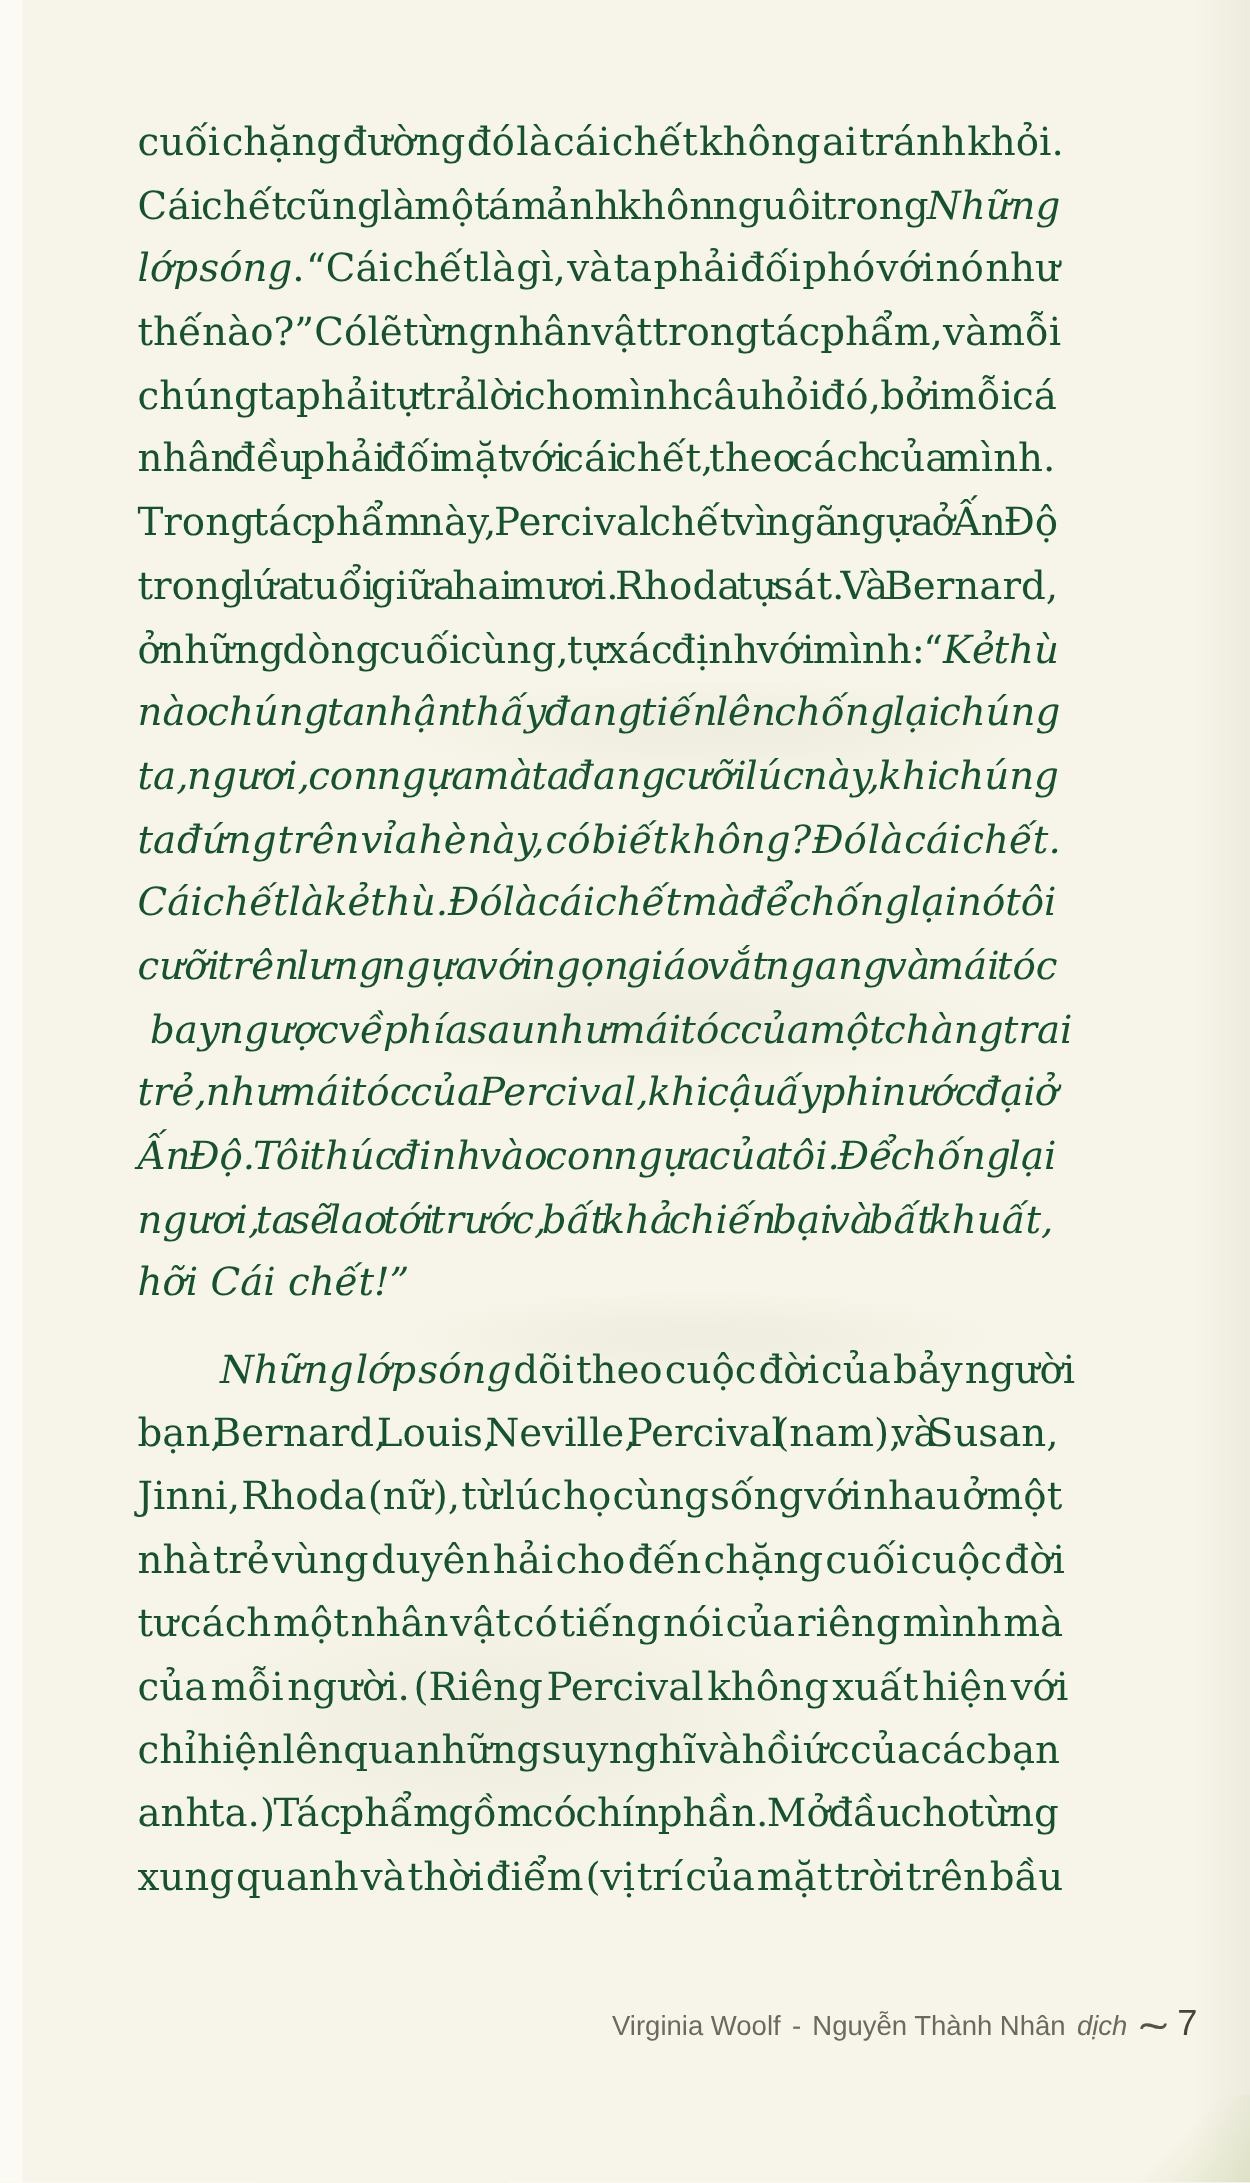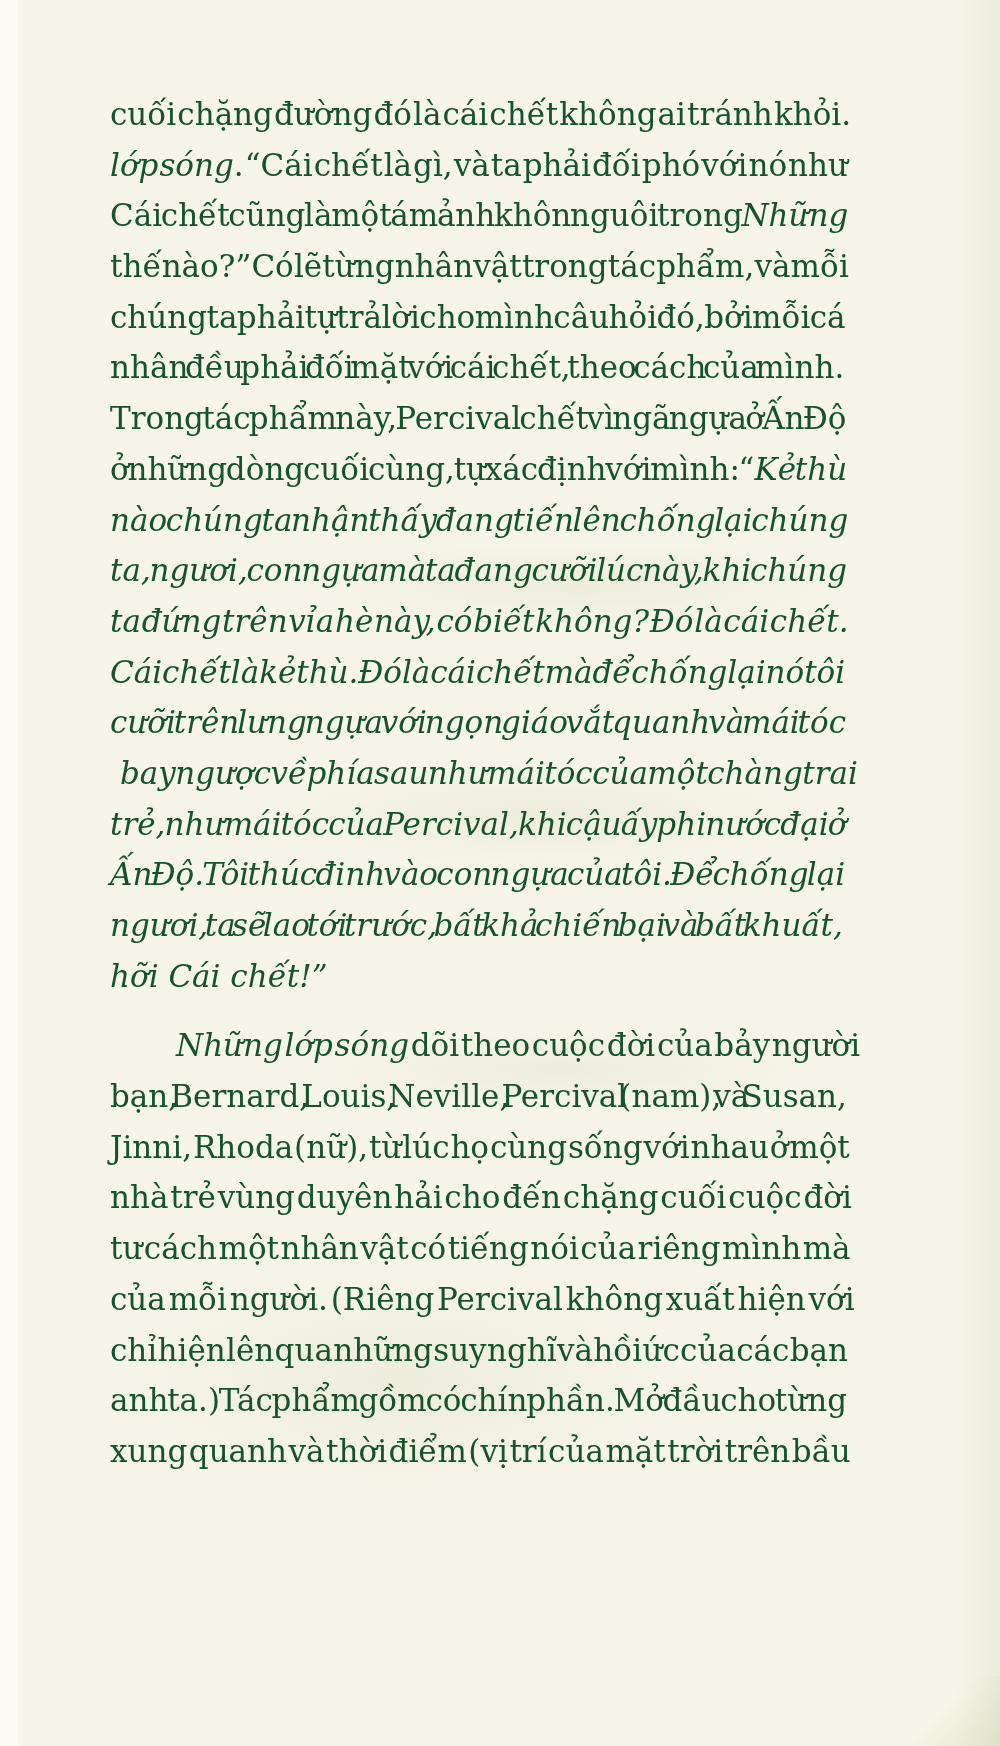--- a/index.html
+++ b/index.html
@@ -96,44 +96,53 @@
   <div class="right-shade"></div>
   <div class="smudge s1"></div>
   <div class="smudge s2"></div>
   <div class="smudge s3"></div>
   <div class="smudge s4"></div>
   <div class="corner-tint"></div>
 
   <div class="text-block" id="text-block">
       <div class="para">
         <div class="line justify"><span class="line-inner" style="word-spacing: -8.75938px;"><span class="seg">cuối chặng đường đó là cái chết không ai tránh khỏi.</span></span></div>
+        <div class="line justify"><span class="line-inner" style="word-spacing: -11.1906px;"><span class="seg">Cái chết cũng là một ám ảnh khôn nguôi trong </span><span class="seg italic">Những</span></span></div>
         <div class="line justify"><span class="line-inner" style="word-spacing: -8.8125px;"><span class="seg italic">lớp sóng</span><span class="seg">. “Cái chết là gì, và ta phải đối phó với nó như</span></span></div>
-        <div class="line justify"><span class="line-inner" style="word-spacing: -11.1906px;"><span class="seg">Cái chết cũng là một ám ảnh khôn nguôi trong </span><span class="seg italic">Những</span></span></div>
         <div class="line justify"><span class="line-inner" style="word-spacing: -9.69602px;"><span class="seg">thế nào?” Có lẽ từng nhân vật trong tác phẩm, và mỗi</span></span></div>
         <div class="line justify"><span class="line-inner" style="word-spacing: -10.4591px;"><span class="seg">chúng ta phải tự trả lời cho mình câu hỏi đó, bởi mỗi cá</span></span></div>
         <div class="line justify"><span class="line-inner" style="word-spacing: -13.3338px;"><span class="seg">nhân đều phải đối mặt với cái chết, theo cách của mình.</span></span></div>
         <div class="line justify"><span class="line-inner" style="word-spacing: -11.581px;"><span class="seg">Trong tác phẩm này, Percival chết vì ngã ngựa ở Ấn Độ</span></span></div>
+        <div class="line justify"><span class="line-inner" style="word-spacing: -12.825px;"><span class="seg">trong lứa tuổi giữa hai mươi. Rhoda tự sát. Và Bernard,</span></span></div>
         <div class="line justify"><span class="line-inner" style="word-spacing: -11.1023px;"><span class="seg">ở những dòng cuối cùng, tự xác định với mình: “</span><span class="seg italic">Kẻ thù</span></span></div>
         <div class="line justify"><span class="line-inner" style="word-spacing: -11.2016px;"><span class="seg italic">nào chúng ta nhận thấy đang tiến lên chống lại chúng</span></span></div>
         <div class="line justify"><span class="line-inner" style="word-spacing: -11.098px;"><span class="seg italic">ta, ngươi, con ngựa mà ta đang cưỡi lúc này, khi chúng</span></span></div>
         <div class="line justify"><span class="line-inner" style="word-spacing: -9.12109px;"><span class="seg italic">ta đứng trên vỉa hè này, có biết không? Đó là cái chết.</span></span></div>
         <div class="line justify"><span class="line-inner" style="word-spacing: -9.93415px;"><span class="seg italic">Cái chết là kẻ thù. Đó là cái chết mà để chống lại nó tôi</span></span></div>
-        <div class="line justify"><span class="line-inner" style="word-spacing: -12.0099px;"><span class="seg italic">cưỡi trên lưng ngựa với ngọn giáo vắt quanh và mái tóc</span></span></div>
+        <div class="line justify"><span class="line-inner" style="word-spacing: -12.0099px;"><span class="seg italic">cưỡi trên lưng ngựa với ngọn giáo vắt ngang và mái tóc</span></span></div>
         <div class="line justify"><span class="line-inner" style="word-spacing: -10.4574px; margin-left: 10px;"><span class="seg italic">bay ngược về phía sau như mái tóc của một chàng trai</span></span></div>
         <div class="line justify"><span class="line-inner" style="word-spacing: -10.7135px;"><span class="seg italic">trẻ, như mái tóc của Percival, khi cậu ấy phi nước đại ở</span></span></div>
         <div class="line justify"><span class="line-inner" style="word-spacing: -11.6159px;"><span class="seg italic">Ấn Độ. Tôi thúc đinh vào con ngựa của tôi. Để chống lại</span></span></div>
         <div class="line justify"><span class="line-inner" style="word-spacing: -13.375px;"><span class="seg italic">ngươi, ta sẽ lao tới trước, bất khả chiến bại và bất khuất,</span></span></div>
         <div class="line"><span class="line-inner"><span class="seg italic">hỡi Cái chết!”</span></span></div>
       </div>
       <div class="para gap">
         <div class="line indent justify"><span class="line-inner" style="word-spacing: -8.20139px;"><span class="seg italic">Những lớp sóng</span><span class="seg"> dõi theo cuộc đời của bảy người</span></span></div>
         <div class="line justify"><span class="line-inner" style="word-spacing: -17.7232px;"><span class="seg">bạn, Bernard, Louis, Neville, Percival (nam), và Susan,</span></span></div>
         <div class="line justify"><span class="line-inner" style="word-spacing: -8.97017px;"><span class="seg">Jinni, Rhoda (nữ), từ lúc họ cùng sống với nhau ở một</span></span></div>
         <div class="line justify"><span class="line-inner" style="word-spacing: -8.04531px;"><span class="seg">nhà trẻ vùng duyên hải cho đến chặng cuối cuộc đời</span></span></div>
         <div class="line justify"><span class="line-inner" style="word-spacing: -8.40625px;"><span class="seg">tư cách một nhân vật có tiếng nói của riêng mình mà</span></span></div>
         <div class="line justify"><span class="line-inner" style="word-spacing: -7.02539px;"><span class="seg">của mỗi người. (Riêng Percival không xuất hiện với</span></span></div>
         <div class="line justify"><span class="line-inner" style="word-spacing: -9.53776px;"><span class="seg">chỉ hiện lên qua những suy nghĩ và hồi ức của các bạn</span></span></div>
         <div class="line justify"><span class="line-inner" style="word-spacing: -11.1293px;"><span class="seg">anh ta.) Tác phẩm gồm có chín phần. Mở đầu cho từng</span></span></div>
         <div class="line justify"><span class="line-inner" style="word-spacing: -8.3267px;"><span class="seg">xung quanh và thời điểm (vị trí của mặt trời trên bầu</span></span></div>
       </div>
     </div>
 
+  <div class="footer">
+    <span class="f-name">Virginia Woolf</span>
+    <span class="f-name">-</span>
+    <span class="f-name">Nguyễn Thành Nhân</span>
+    <span class="f-role">dịch</span>
+    <span class="f-orn">⁓</span>
+    <span class="f-num">7</span>
+  </div>
 </div>
 
 </body></html>

